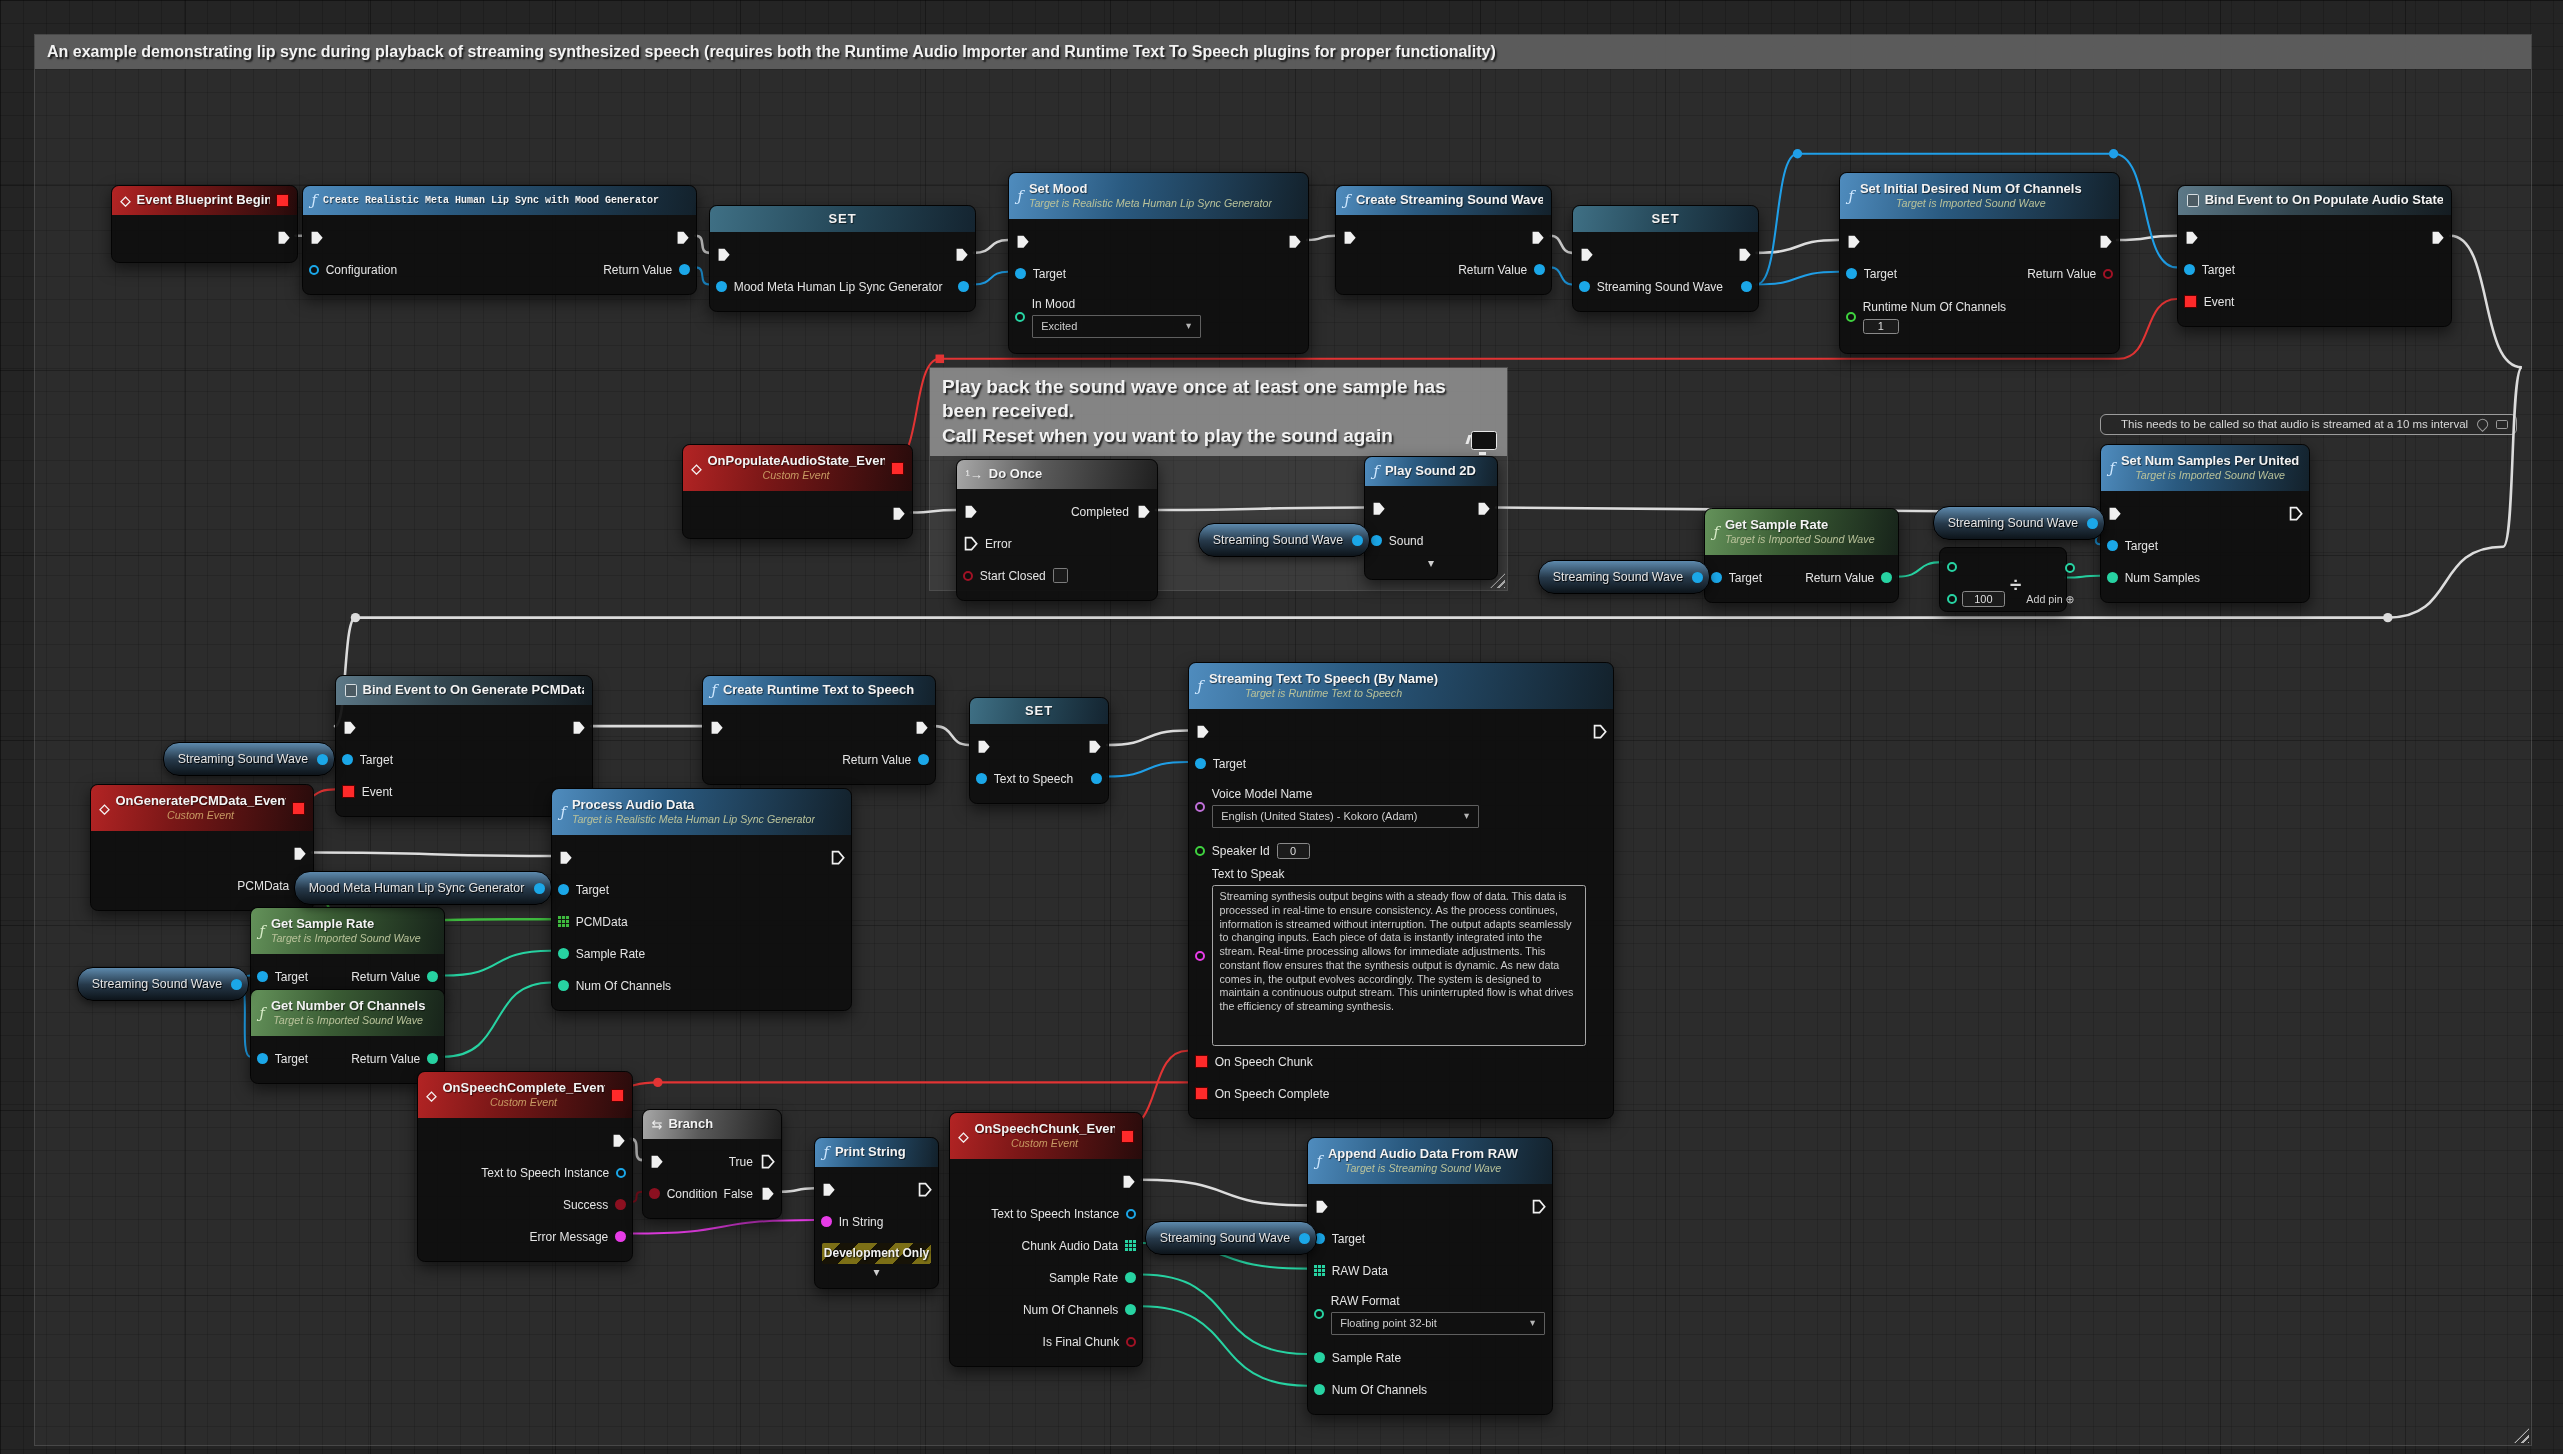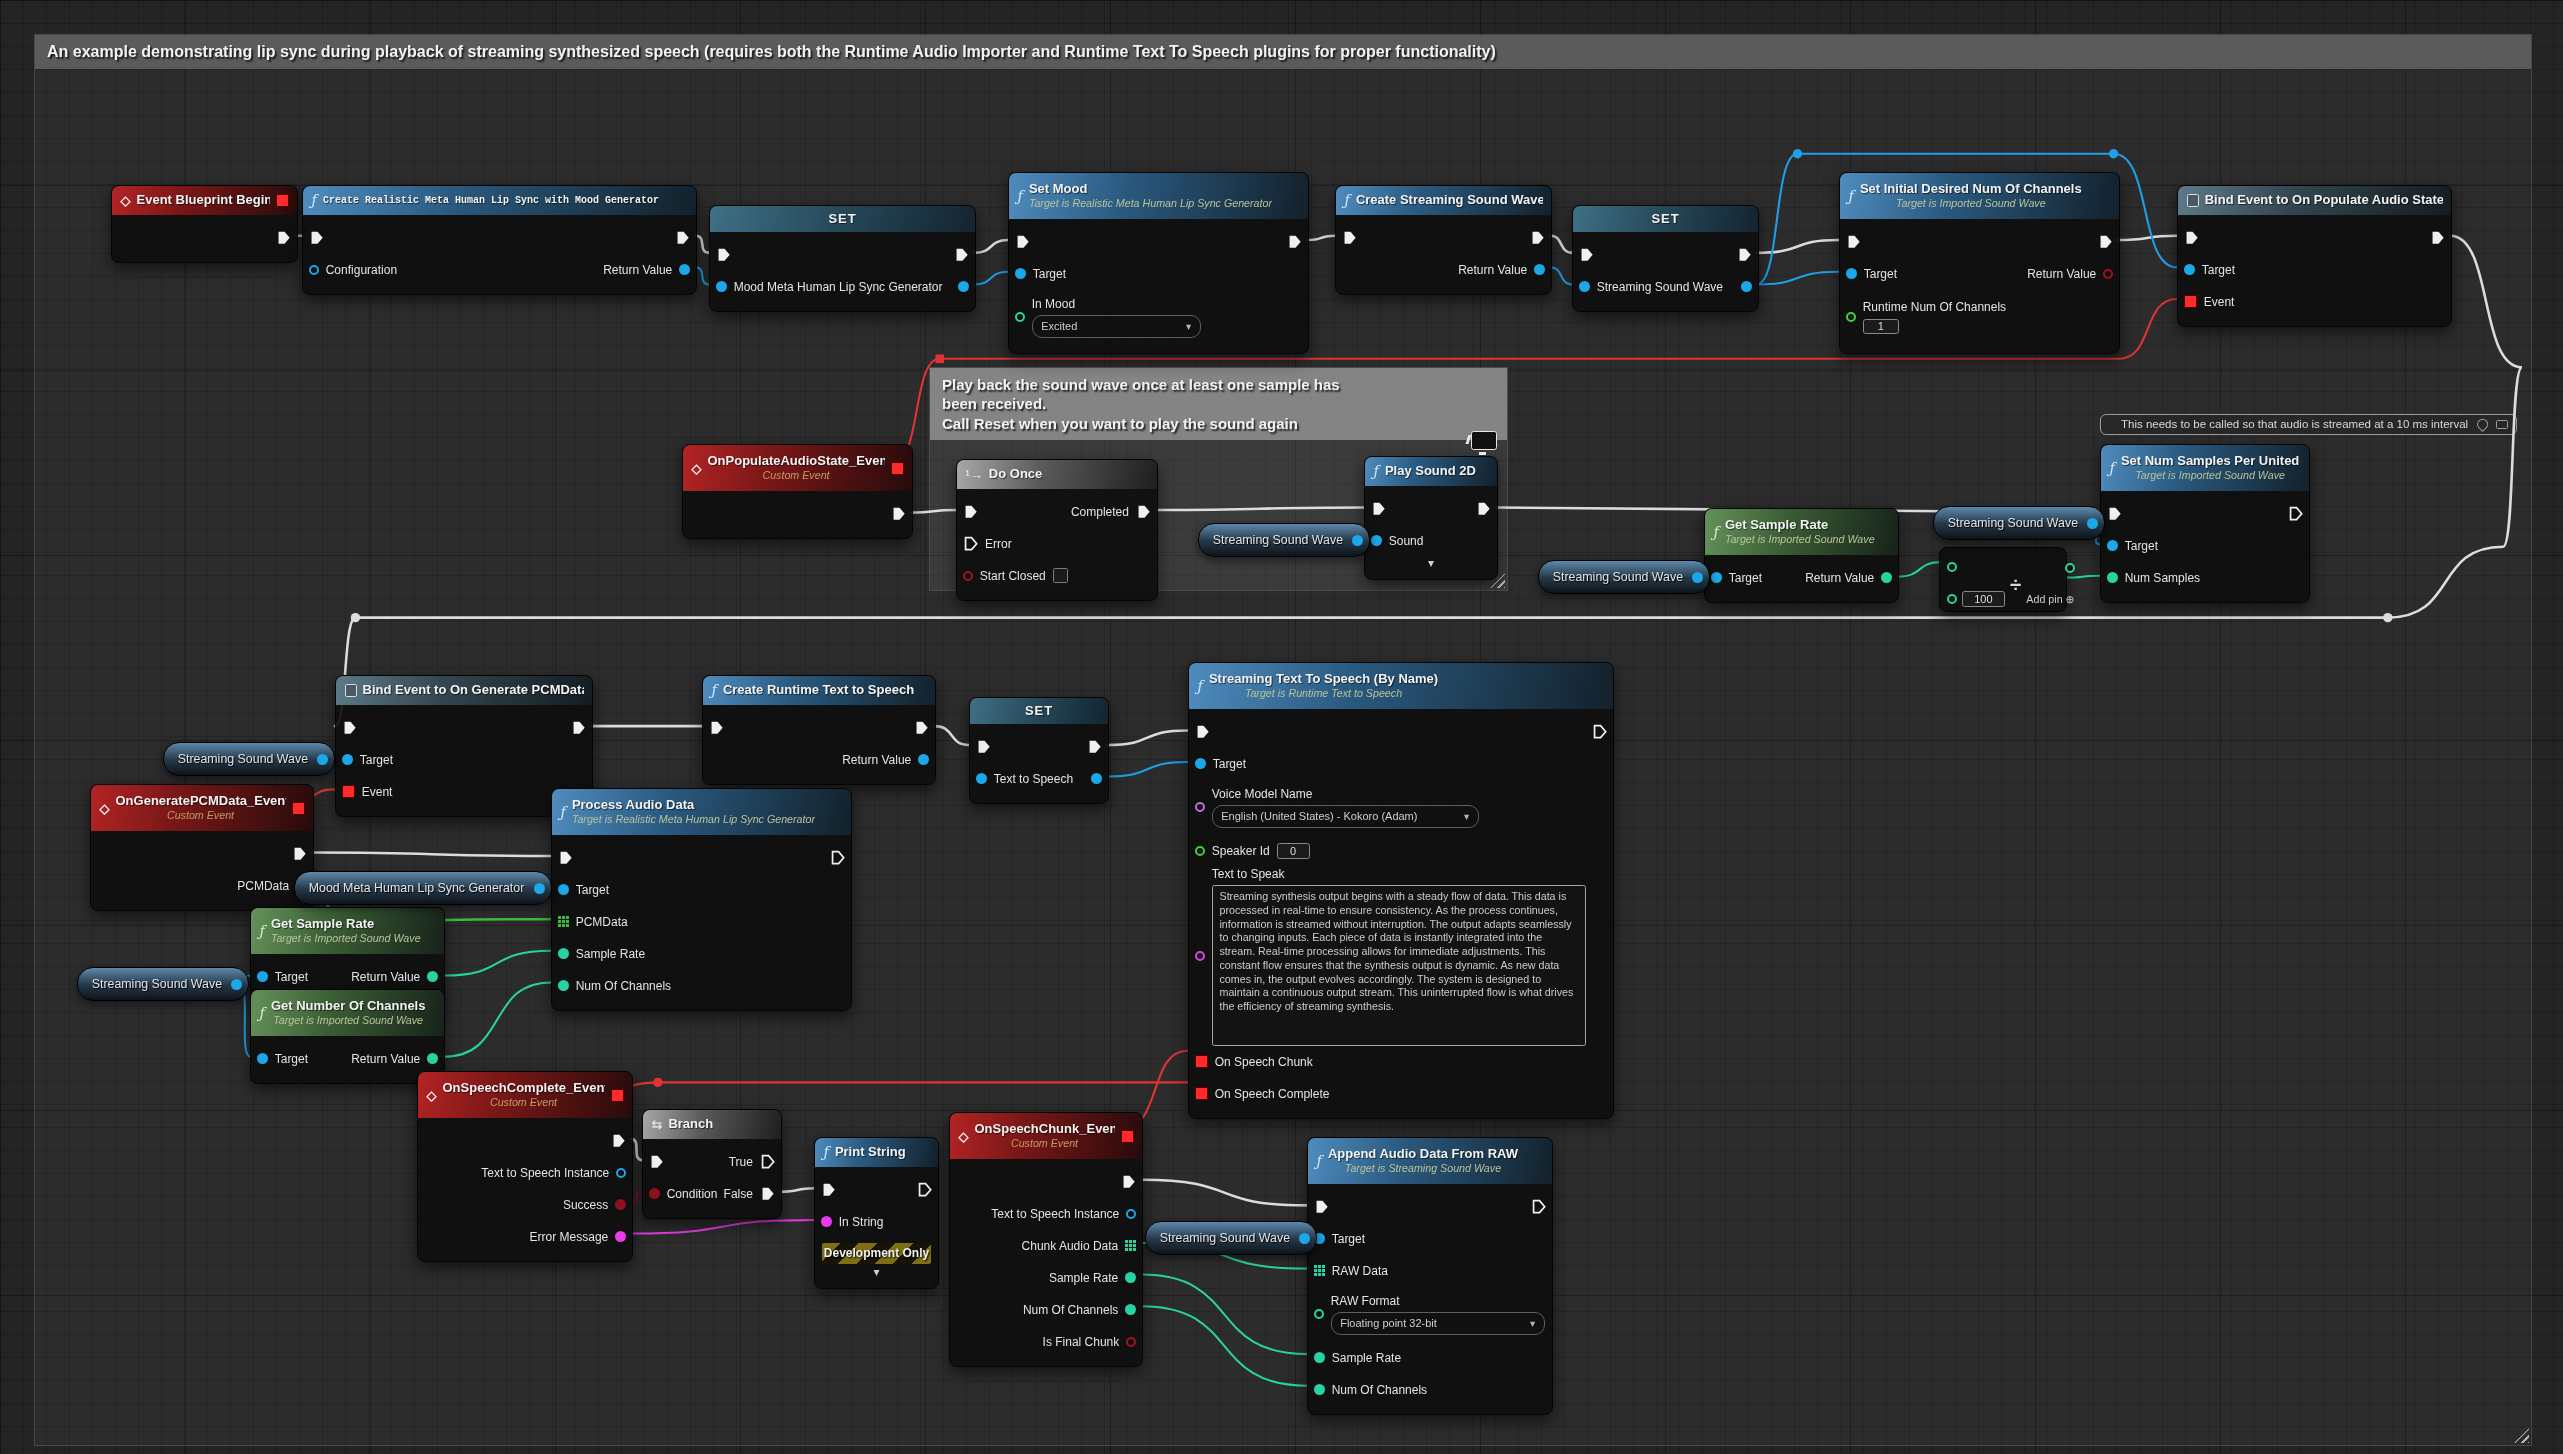--- a/index.html
+++ b/index.html
@@ -11,21 +11,21 @@
       linear-gradient(90deg, rgba(0,0,0,.32) 1.3px, transparent 1.3px),
       linear-gradient(rgba(0,0,0,.16) 0.9px, transparent 0.9px),
       linear-gradient(90deg, rgba(0,0,0,.16) 0.9px, transparent 0.9px);
     background-size:185px 185px,185px 185px,23px 23px,23px 23px;}
   
   .comment{position:absolute;border:0.9px solid rgba(140,140,140,.35);}
   .comment .cbody{position:absolute;inset:0;background:rgba(200,200,200,.05);}
   .comment .chdr{position:relative;background:rgba(96,96,96,.92);color:#f2f2f2;font-weight:bold;
     padding:6.8px 12px;text-shadow:1.7px 1.7px 1.7px rgba(0,0,0,.75);line-height:1.3;}
   #main-comment .chdr{font-size:16px;}
-  #playback-comment .chdr{font-size:15px;background:rgba(142,142,142,.88);}
+  #playback-comment .chdr{font-size:19px;background:rgba(142,142,142,.88);}
   #playback-comment .cbody{background:rgba(170,170,170,.12);}
   .resize-grip{position:absolute;right:1.7px;bottom:1.7px;width:15.4px;height:15.4px;
     background:repeating-linear-gradient(135deg,#b5b5b5 0 1.7px,transparent 1.7px 5.1px);
     clip-path:polygon(100% 0,100% 100%,0 100%);}
   
   #interval-note{position:absolute;display:flex;align-items:center;gap:8.5px;
     background:#272727;border:1.3px solid #9c9c9c;border-radius:6px;padding:3.4px 8.5px;
     color:#d9d9d9;font-size:11.5px;white-space:nowrap;}
   .pinicon{width:8.5px;height:8.5px;border:1.7px solid #9a9a9a;border-radius:50% 50% 50% 0;transform:rotate(-45deg);}
   .bubbleicon{width:10.3px;height:7.7px;border:1.7px solid #9a9a9a;border-radius:1.7px;}
@@ -57,22 +57,22 @@
   .cell-r{margin-left:auto;}
   .plabel{font-size:12px;color:#e4e4e4;white-space:nowrap;}
   .stack{display:flex;flex-direction:column;gap:4.3px;align-items:flex-start;}
   
   .pc{width:11px;height:11px;border-radius:50%;flex:0 0 auto;}
   .pc.hollow{width:6px;height:6px;border-width:2.6px;border-style:solid;background:#0d0d0d;}
   .sq{width:11px;height:11px;background:#ff2a2a;border:0.9px solid #550000;flex:0 0 auto;}
   .execpin{flex:0 0 auto;}
   .lpin{margin-left:-2.6px;} .rpin{margin-right:-2.6px;}
   
-  .dropdown{display:flex;align-items:flex-end;justify-content:space-between;gap:24px;
-    background:#101010;border:0.9px solid #5f5f5f;border-radius:10px;color:#cfcfcf;
+  .dropdown{display:flex;align-items:center;justify-content:space-between;gap:24px;
+    background:#101010;border:0.9px solid #5f5f5f;border-radius:1px;color:#cfcfcf;
     font-size:11px;padding:4.3px 8.5px;}
   .dd-chev{color:#b5b5b5;font-size:10.3px;line-height:1;}
   .inputbox{background:#1b1b1b;border:0.9px solid #8a8a8a;border-radius:2.6px;color:#ddd;
     font-size:11px;padding:0.9px 6px;text-align:center;}
   .checkbox{width:13px;height:13px;background:#1a1a1a;border:0.9px solid #7c7c7c;border-radius:1.7px;}
   .textbox{background:#131313;border:0.9px solid #a6a6a6;border-radius:2.6px;color:#cccccc;
     font-size:10.7px;line-height:1.28;padding:4.3px 6.8px;overflow:hidden;}
   .banner{margin:5.1px 6.8px 1.7px;height:21.4px;line-height:21.4px;text-align:center;color:#f0f0f0;
     font-weight:bold;font-size:12px;text-shadow:0.9px 0.9px 1.7px #000;
     background:repeating-linear-gradient(135deg,#7c6f16 0 13px,#171307 13px 26px);border-radius:1.7px;}

